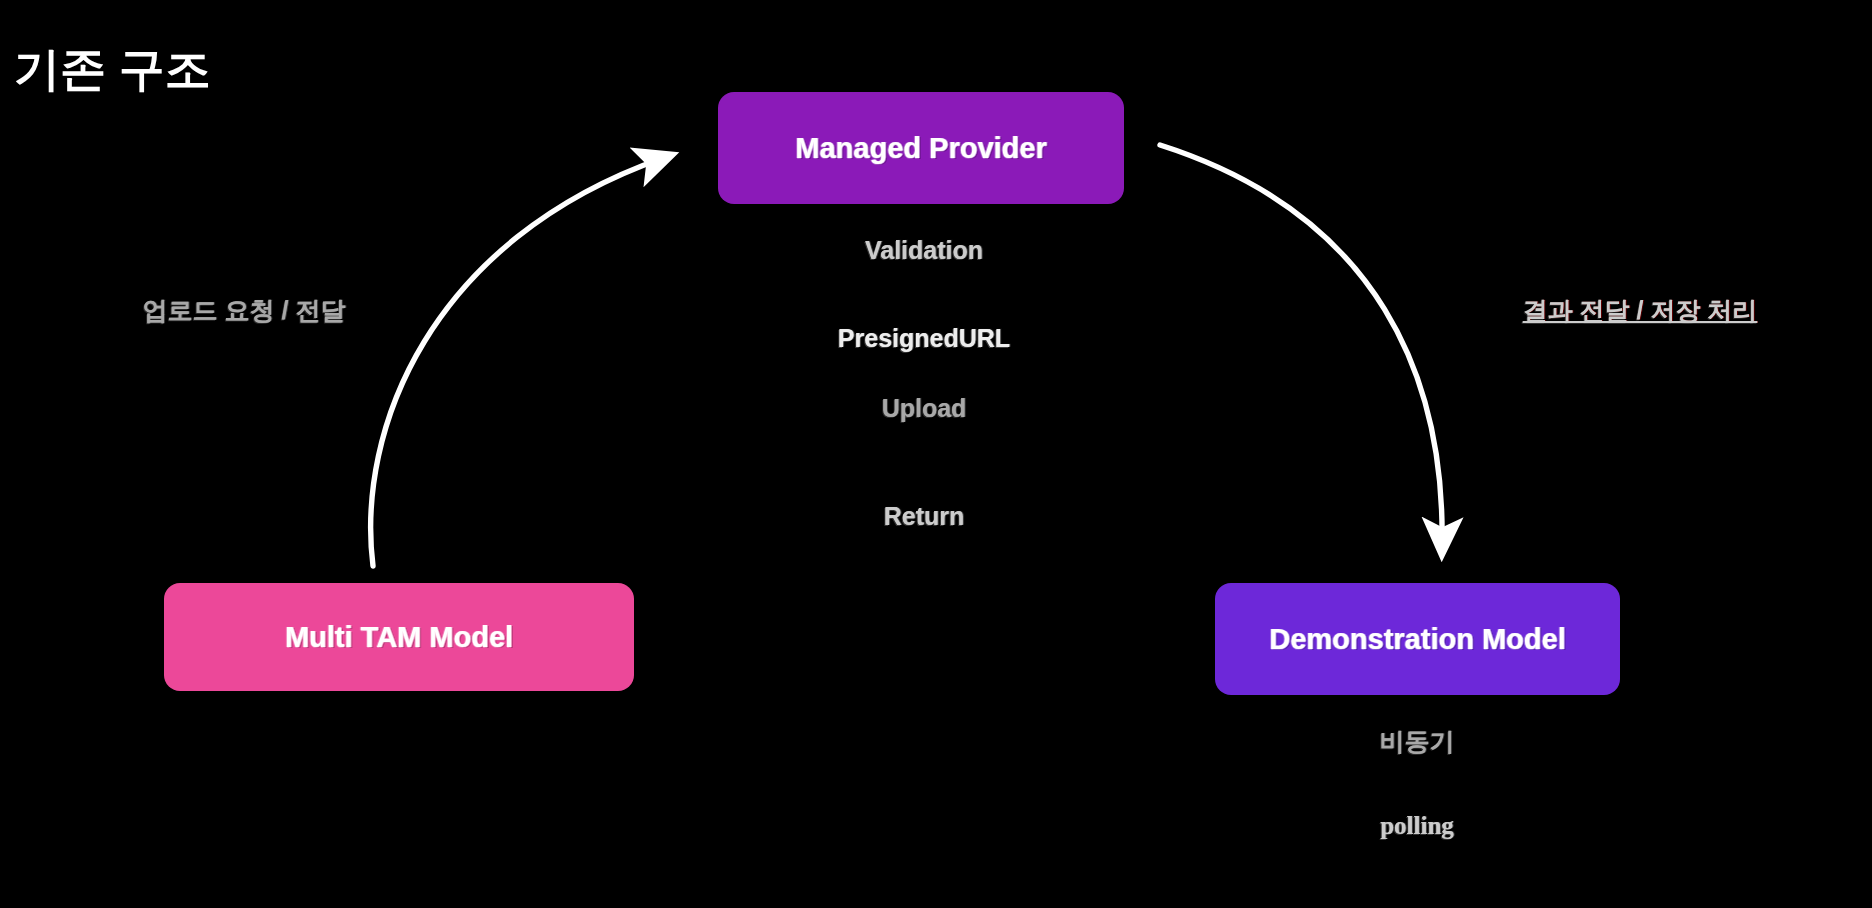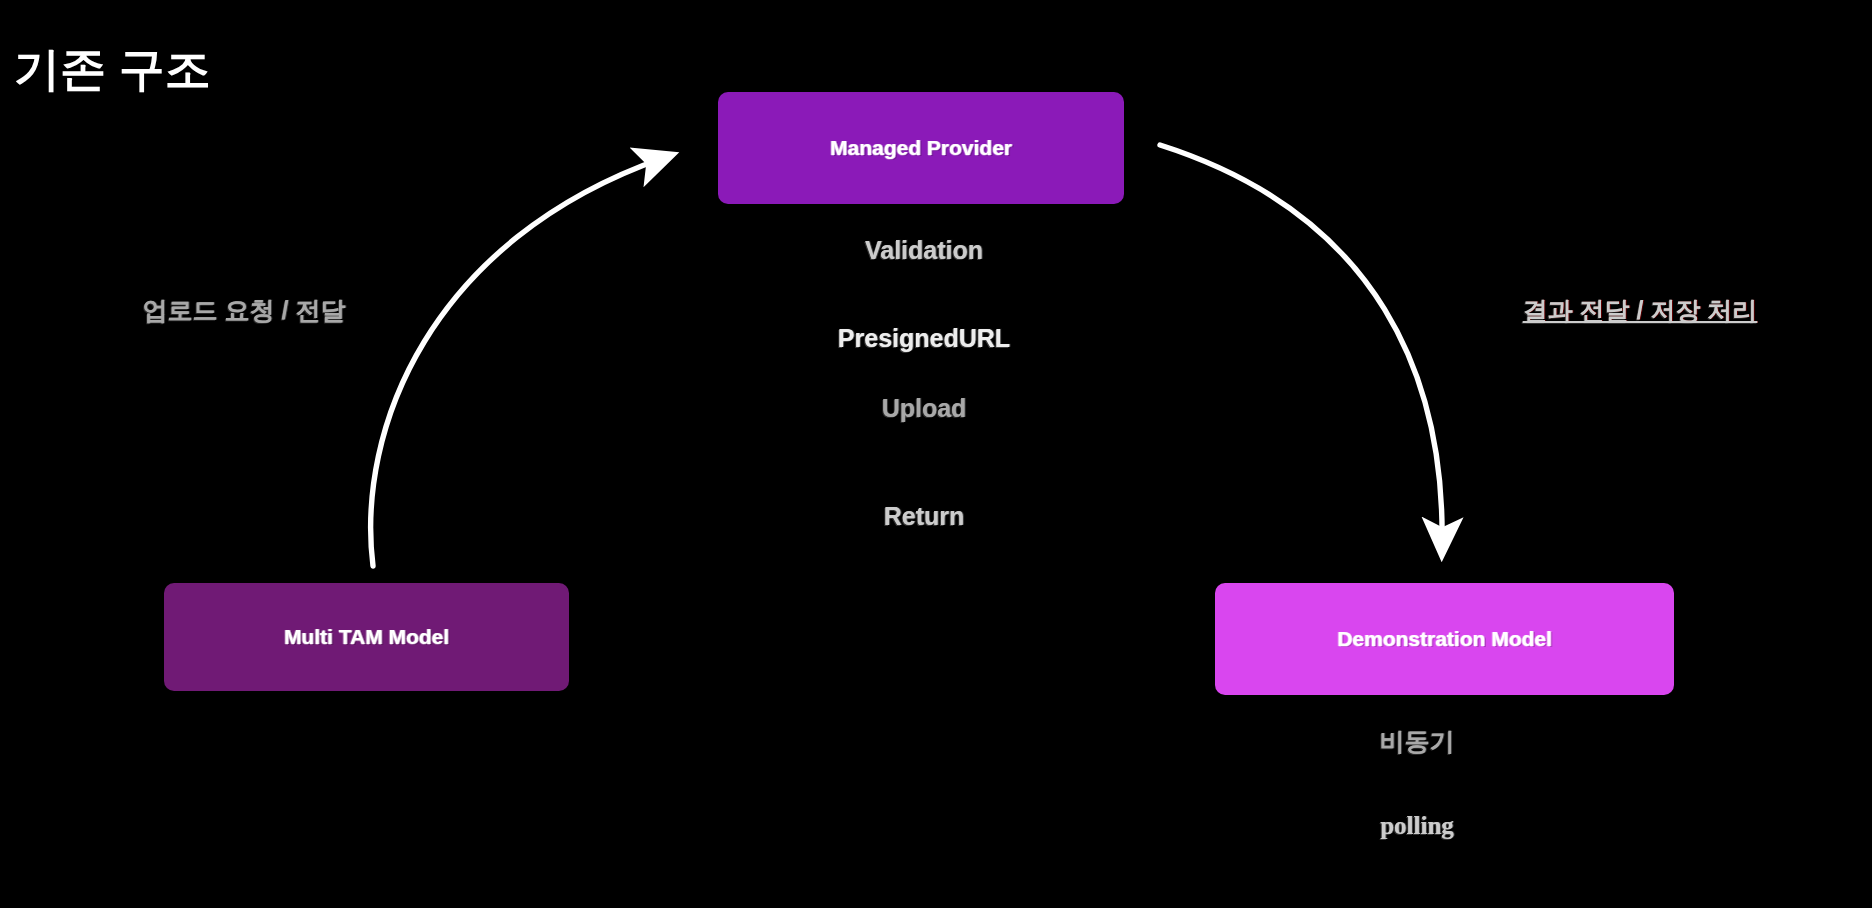--- a/index.html
+++ b/index.html
@@ -41,26 +41,26 @@
     left: 0;
     top: 0;
     width: 1872px;
     height: 908px;
     pointer-events: none;
   }
 
   
   .node {
     position: absolute;
-    border-radius: 10px;
+    border-radius: 16px;
     display: flex;
     align-items: center;
     justify-content: center;
     color: #ffffff;
-    font-size: 21px;
+    font-size: 29px;
     font-weight: 700;
     text-align: center;
     box-sizing: border-box;
     padding: 0 14px;
     white-space: nowrap;
   }
   .node-label {
     
     text-shadow:
        1px 0 0 rgba(255,255,255,0.45),
@@ -73,30 +73,30 @@
   .node-process {
     left: 718px;
     top: 92px;
     width: 406px;
     height: 112px;
     background: #8B1AB8;
   }
   .node-source {
     left: 164px;
     top: 583px;
-    width: 405px;
+    width: 470px;
     height: 108px;
-    background: #701a75;
+    background: #ec4899;
   }
   .node-target {
     left: 1215px;
     top: 583px;
-    width: 459px;
+    width: 405px;
     height: 112px;
-    background: #d946ef;
+    background: #6d28d9;
   }
 
   
   .caption {
     position: absolute;
     color: #f2f2f2;
     font-size: 25px;
     font-weight: 700;
     text-align: center;
     white-space: nowrap;

